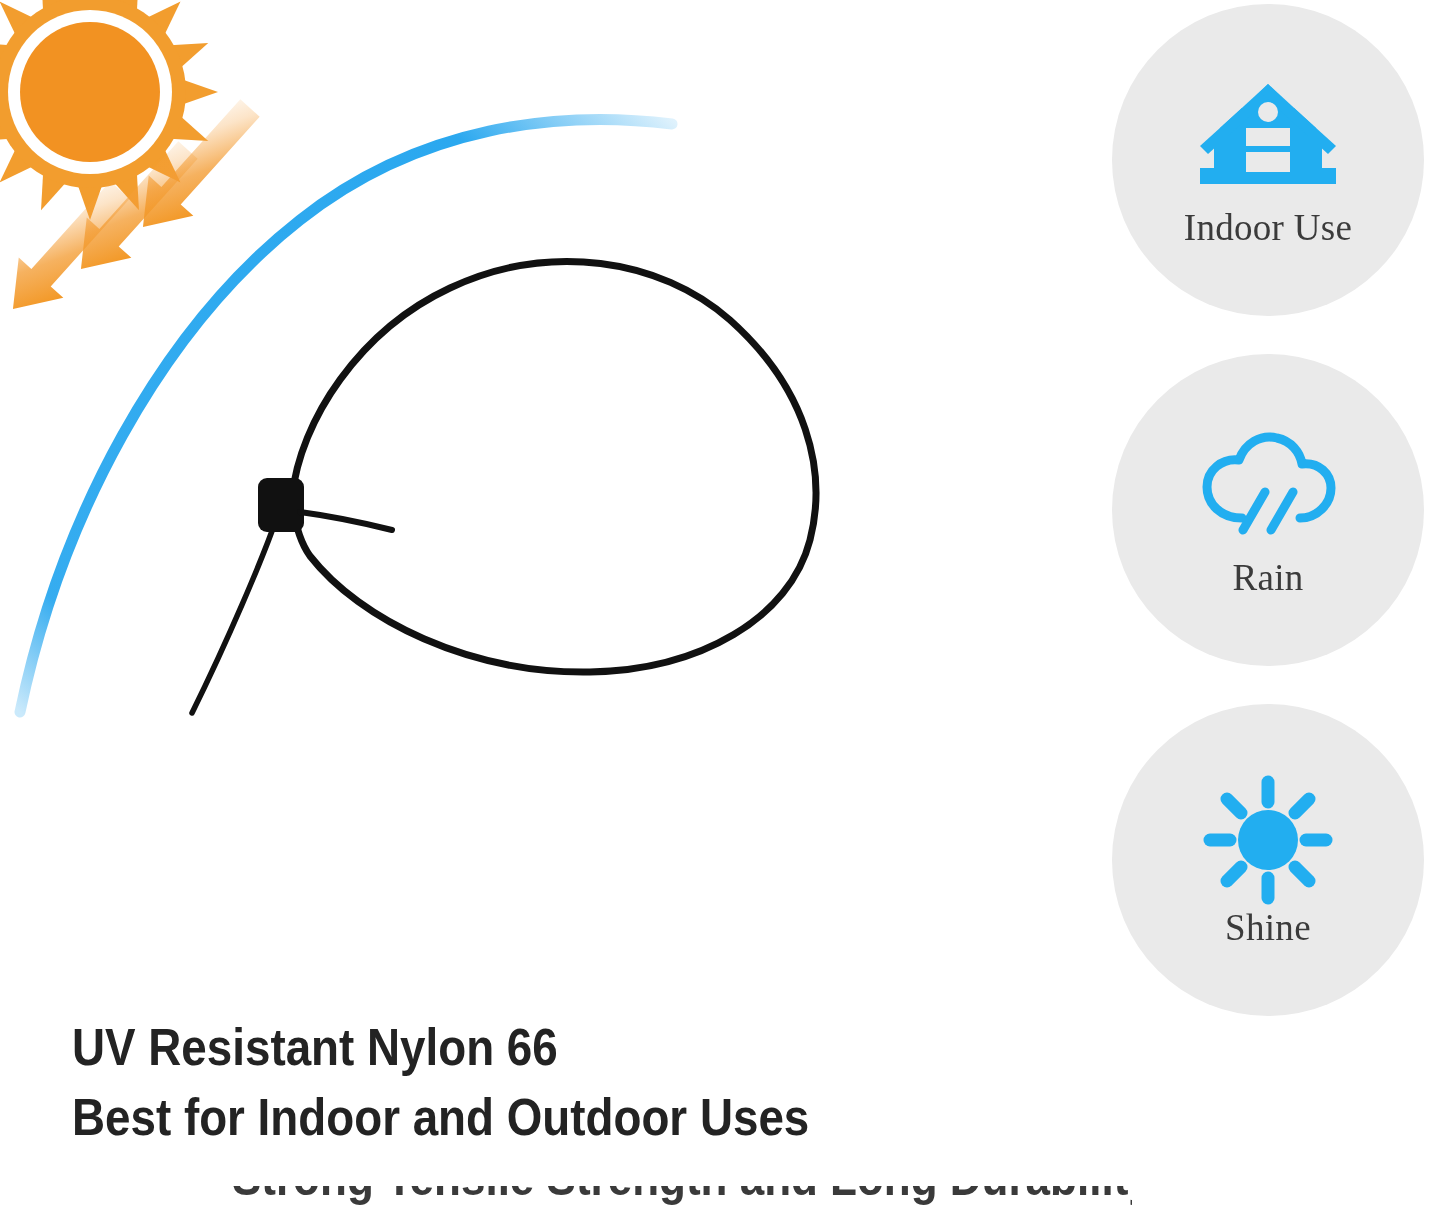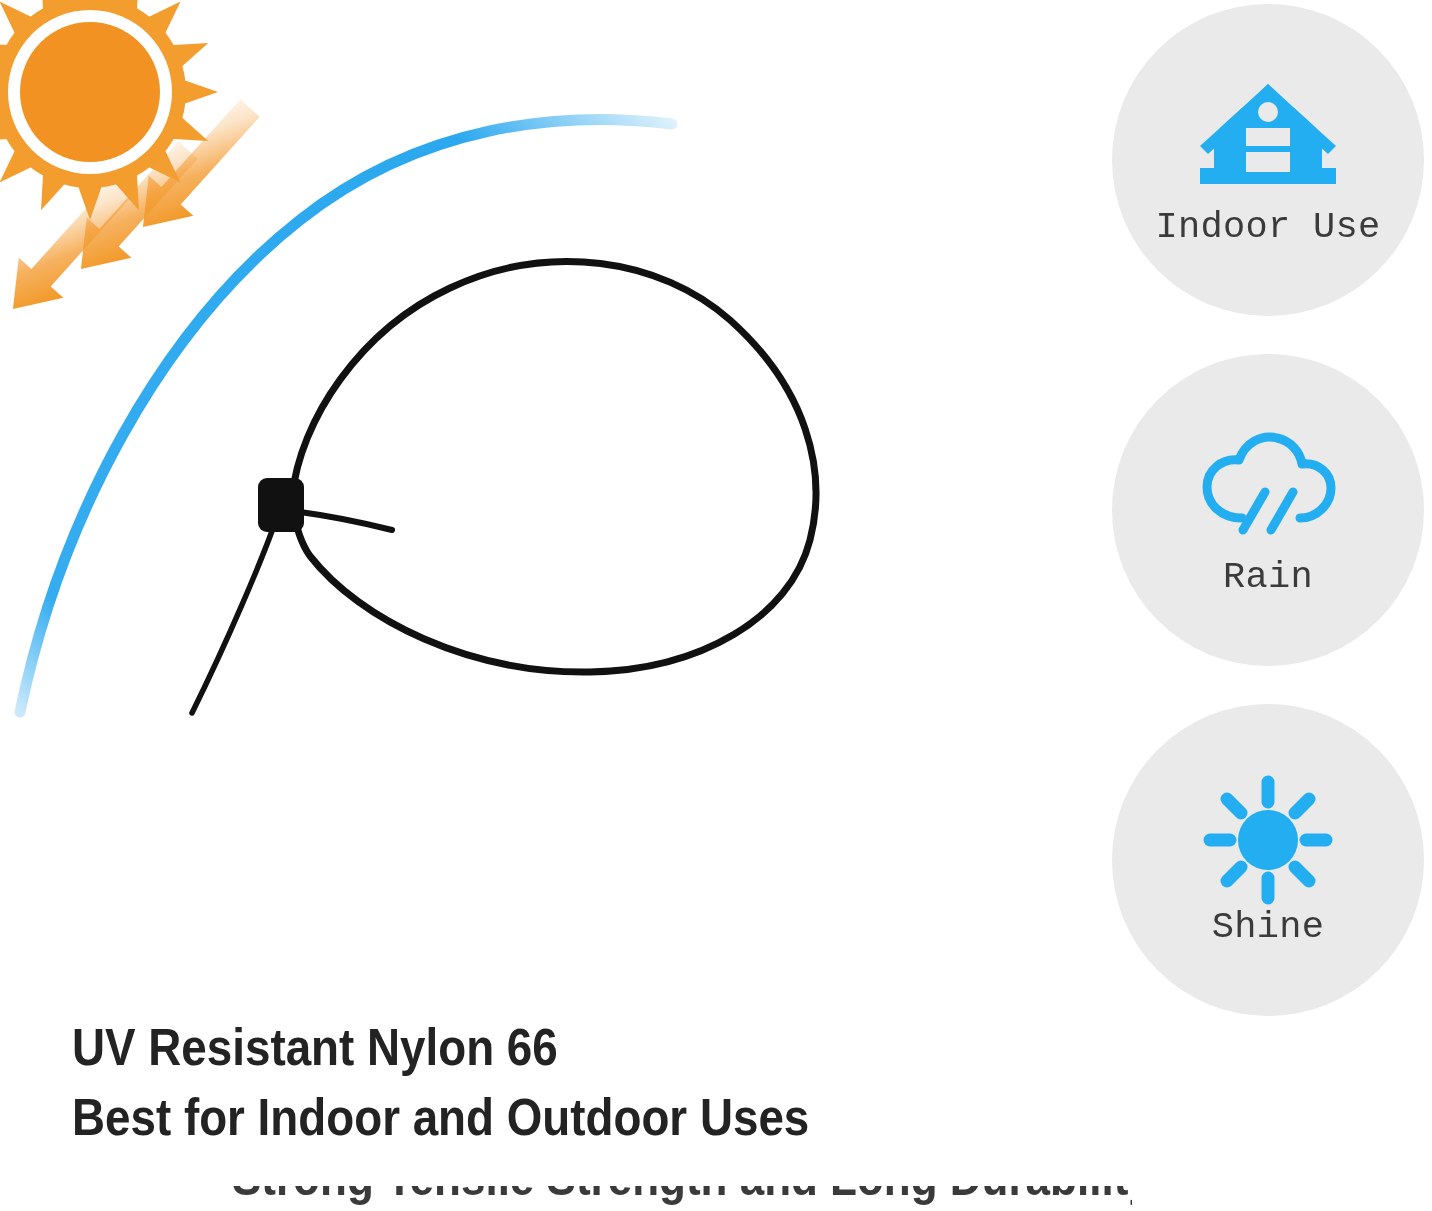--- a/index.html
+++ b/index.html
@@ -56,21 +56,21 @@
     width: 150px;
     height: 130px;
     display: flex;
     align-items: center;
     justify-content: center;
     margin-bottom: 4px;
   }
   .badge-icon svg { display: block; overflow: visible; }
 
   .badge-label {
-    font-family: Liberation Mono, monospace;
+    font-family: Liberation Serif, serif;
     font-size: 37px;
     font-weight: 400;
     color: #3b3b3b;
     letter-spacing: 0.3px;
     line-height: 1;
     white-space: nowrap;
   }
 
   
   #headline {

